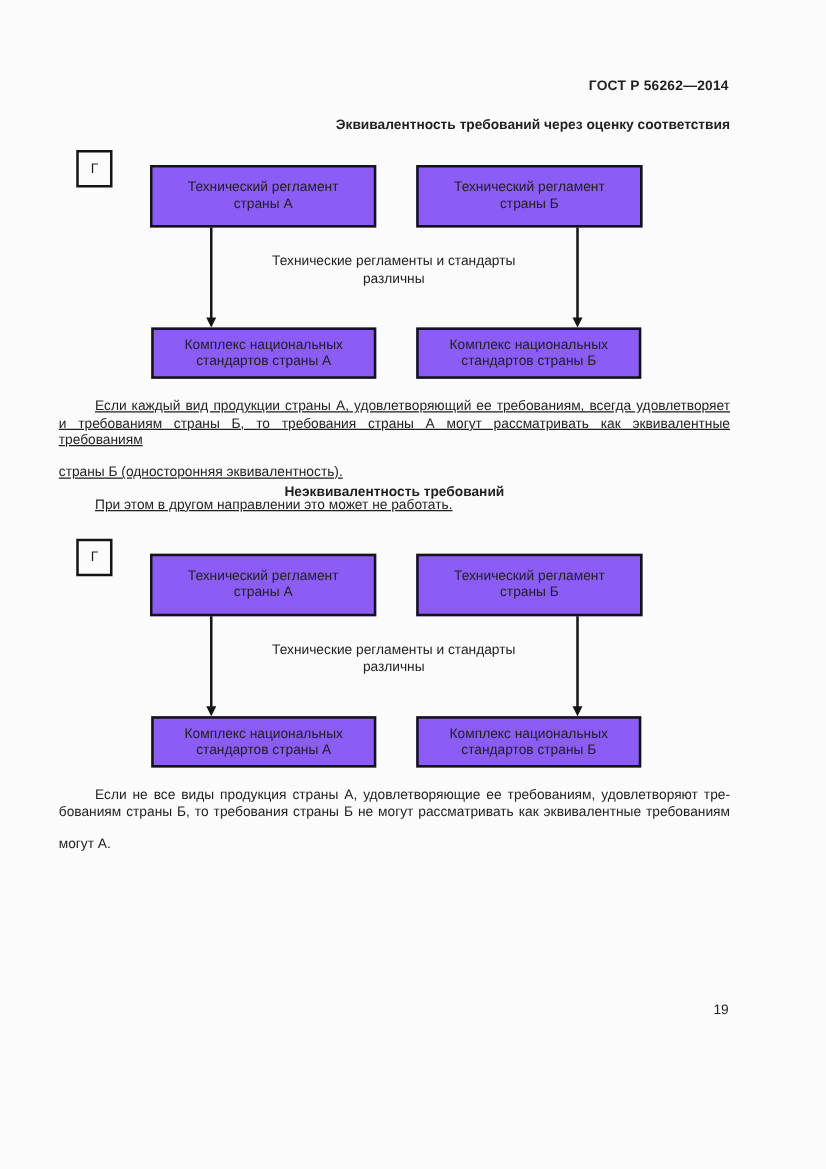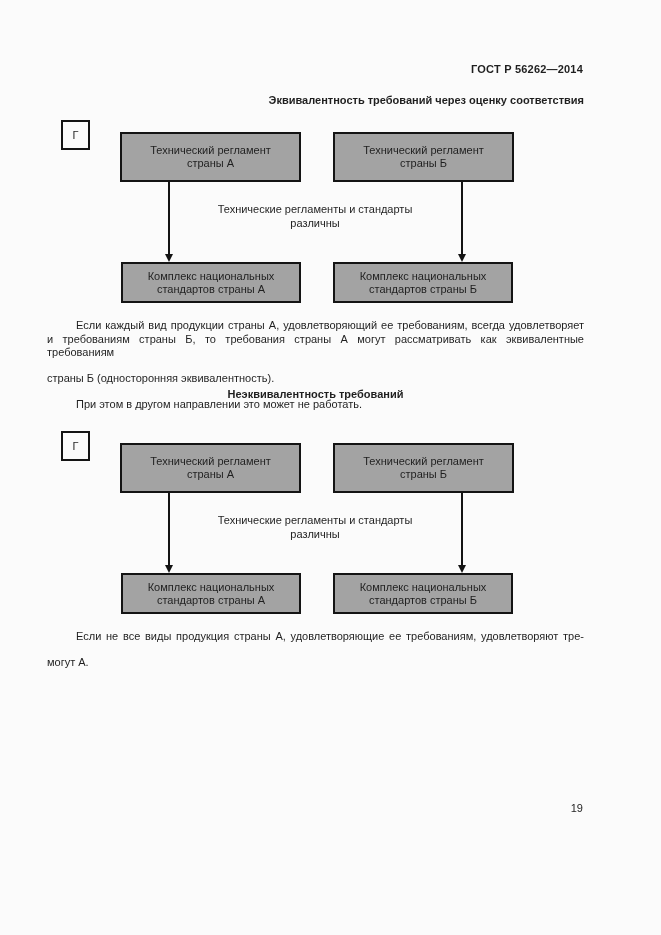--- a/index.html
+++ b/index.html
@@ -45,21 +45,21 @@
     position: absolute;
     left: 61px; top: 1px;
     width: 25px; height: 26px;
     border: 2px solid #141414;
     display: flex; align-items: center; justify-content: center;
     background: #fbfbfb;
   }
   .node {
     position: absolute;
     border: 2px solid #141414;
-    background: #a3a3a3;
+    background: #8b5cf6;
     display: flex; flex-direction: column;
     align-items: center; justify-content: center;
     text-align: center;
     line-height: 13px;
   }
   .node-top-left  { left: 120px; top: 13px; width: 177px; height: 46px; }
   .node-top-right { left: 333px; top: 13px; width: 177px; height: 46px; }
   .node-bot-left  { left: 121px; top: 143px; width: 176px; height: 37px; }
   .node-bot-right { left: 333px; top: 143px; width: 176px; height: 37px; }
   .note {
@@ -82,21 +82,21 @@
     border-left: 4px solid transparent;
     border-right: 4px solid transparent;
     border-top: 8px solid #141414;
   }
   .head-left  { left: 165px; }
   .head-right { left: 458px; }
   .para {
     left: 47px; width: 537px;
     line-height: 13.7px;
   }
-  .para-1 { top: 319px; }
+  .para-1 { top: 319px; text-decoration: underline; }
   .para-2 { top: 630px; }
   .pline { text-align: justify; text-align-last: justify; }
   .pline.last { text-align: justify; text-align-last: left; margin-top: 12px; }
   .pline.indent { text-indent: 29px; }
   .page-number {
     top: 802px;
     right: 78px;
     margin-left: 32px;
   }
 </style>
@@ -181,18 +181,19 @@
       <span>стандартов страны А</span>
     </div>
     <div class="node node-bot-right">
       <span>Комплекс национальных</span>
       <span>стандартов страны Б</span>
     </div>
   </div>
 
   <div class="abs para para-2">
     <div class="pline indent">Если не все виды продукция страны А, удовлетворяющие ее требованиям, удовлетворяют тре-</div>
+    <div class="pline">бованиям страны Б, то требования страны Б не могут рассматривать как эквивалентные требованиям</div>
     <div class="pline last">могут А.</div>
   </div>
 
   <div class="abs page-number">19</div>
 
 </div>
 
 </body></html>

